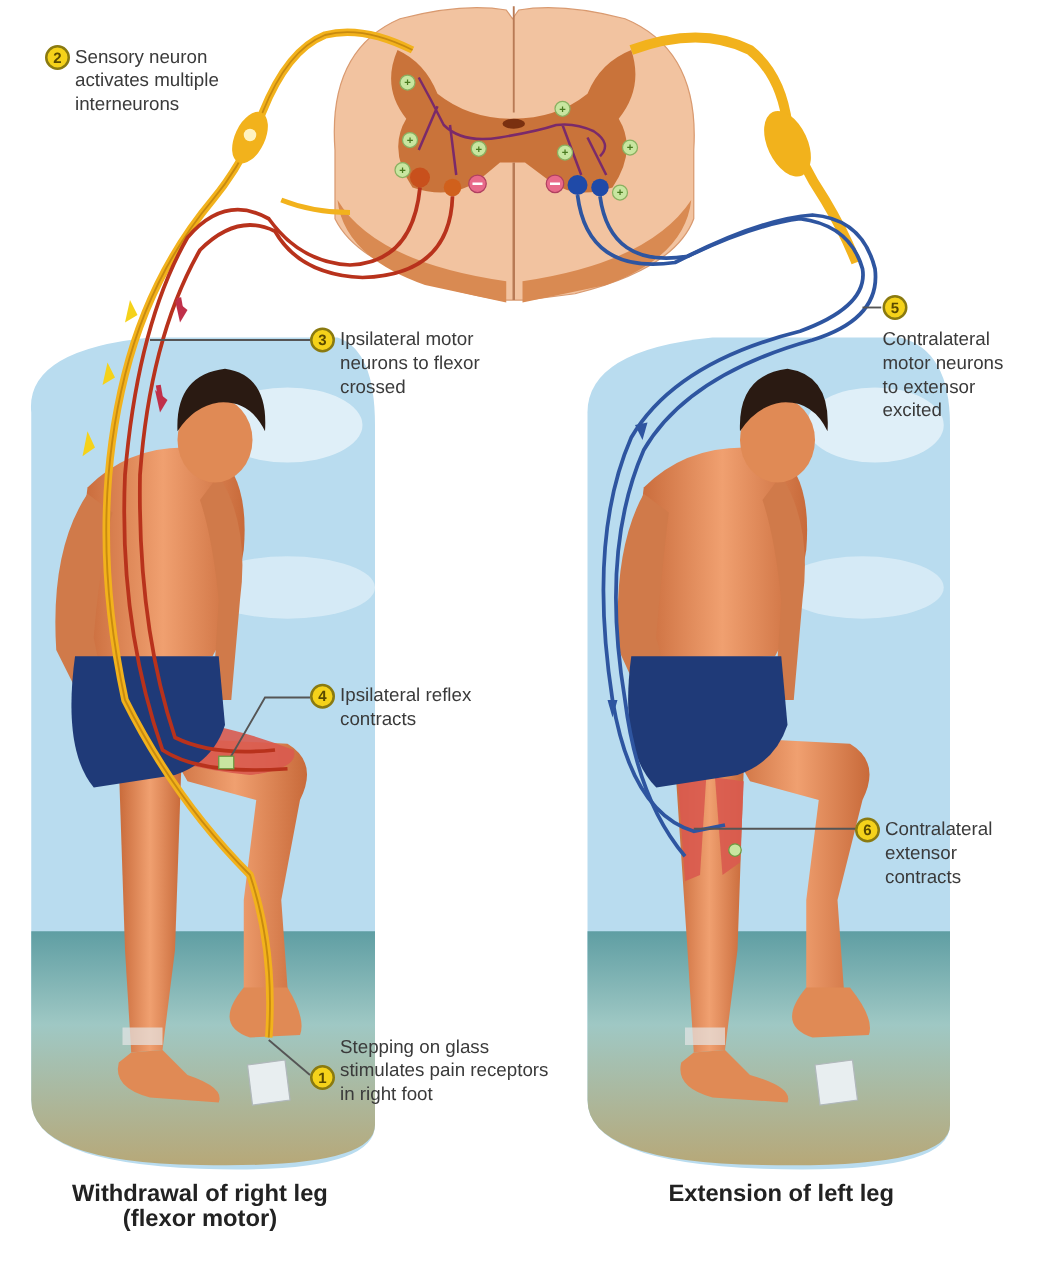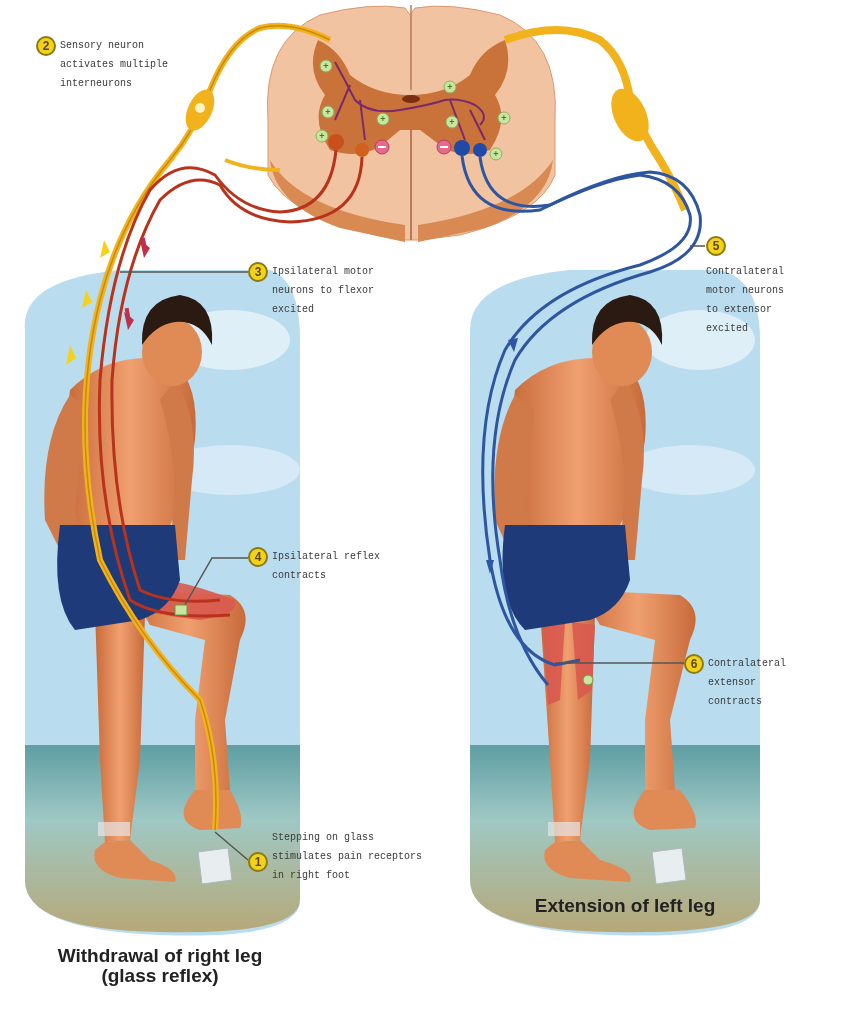--- a/index.html
+++ b/index.html
@@ -1,18 +1,18 @@
 <!DOCTYPE html>
 <html><head>
 <meta charset="utf-8">
 <style>
   html, body { margin:0; padding:0; background:#ffffff; }
   body { width:845px; height:1014px; position:relative; overflow:hidden; font-family:"Liberation Sans", sans-serif; }
   #art { position:absolute; left:0; top:0; width:845px; height:1014px; }
-  .label { position:absolute; font-size:10px; line-height:19px; color:#3a3a3a; font-family:Liberation Mono, monospace; }
+  .label { position:absolute; font-size:15px; line-height:19px; color:#3a3a3a; font-family:Liberation Sans, sans-serif; }
   .label .txt { display:block; white-space:pre-line; }
   .badge { position:absolute; width:20px; height:20px; border-radius:50%; background:#f5d21a; border:2px solid #8a7a10; box-sizing:border-box; font-size:12px; font-weight:bold; color:#5a4a00; text-align:center; line-height:16px; font-family:"Liberation Sans", sans-serif; }
   .caption { position:absolute; text-align:center; font-weight:bold; font-size:19px; line-height:20px; color:#222; font-family:"Liberation Sans", sans-serif; }
 </style>
 </head>
 <body>
 
 <svg id="art" viewBox="0 0 845 1014" xmlns="http://www.w3.org/2000/svg">
   <defs>
     <radialGradient id="bgL" cx="50%" cy="50%" r="60%">
@@ -182,21 +182,21 @@
 <div class="label" style="left:60px; top:36px;">
   <span class="txt">Sensory neuron
 activates multiple
 interneurons</span>
 </div>
 
 <div class="badge" style="left:248px; top:262px;">3</div>
 <div class="label" style="left:272px; top:262px;">
   <span class="txt">Ipsilateral motor
 neurons to flexor
-excited</span>
+crossed</span>
 </div>
 
 <div class="badge" style="left:248px; top:547px;">4</div>
 <div class="label" style="left:272px; top:547px;">
   <span class="txt">Ipsilateral reflex
 contracts</span>
 </div>
 
 <div class="badge" style="left:706px; top:236px;">5</div>
 <div class="label" style="left:706px; top:262px;">
@@ -215,17 +215,17 @@
 
 <div class="badge" style="left:248px; top:852px;">1</div>
 <div class="label" style="left:272px; top:828px;">
   <span class="txt">Stepping on glass
 stimulates pain receptors
 in right foot</span>
 </div>
 
 <div class="caption" style="left:30px; top:946px; width:260px;">
   <div>Withdrawal of right leg</div>
-  <div>(glass reflex)</div>
-</div>
-<div class="caption" style="left:490px; top:896px; width:270px;">
+  <div>(flexor motor)</div>
+</div>
+<div class="caption" style="left:490px; top:946px; width:270px;">
   <div>Extension of left leg</div>
 </div>
 
 </body></html>

